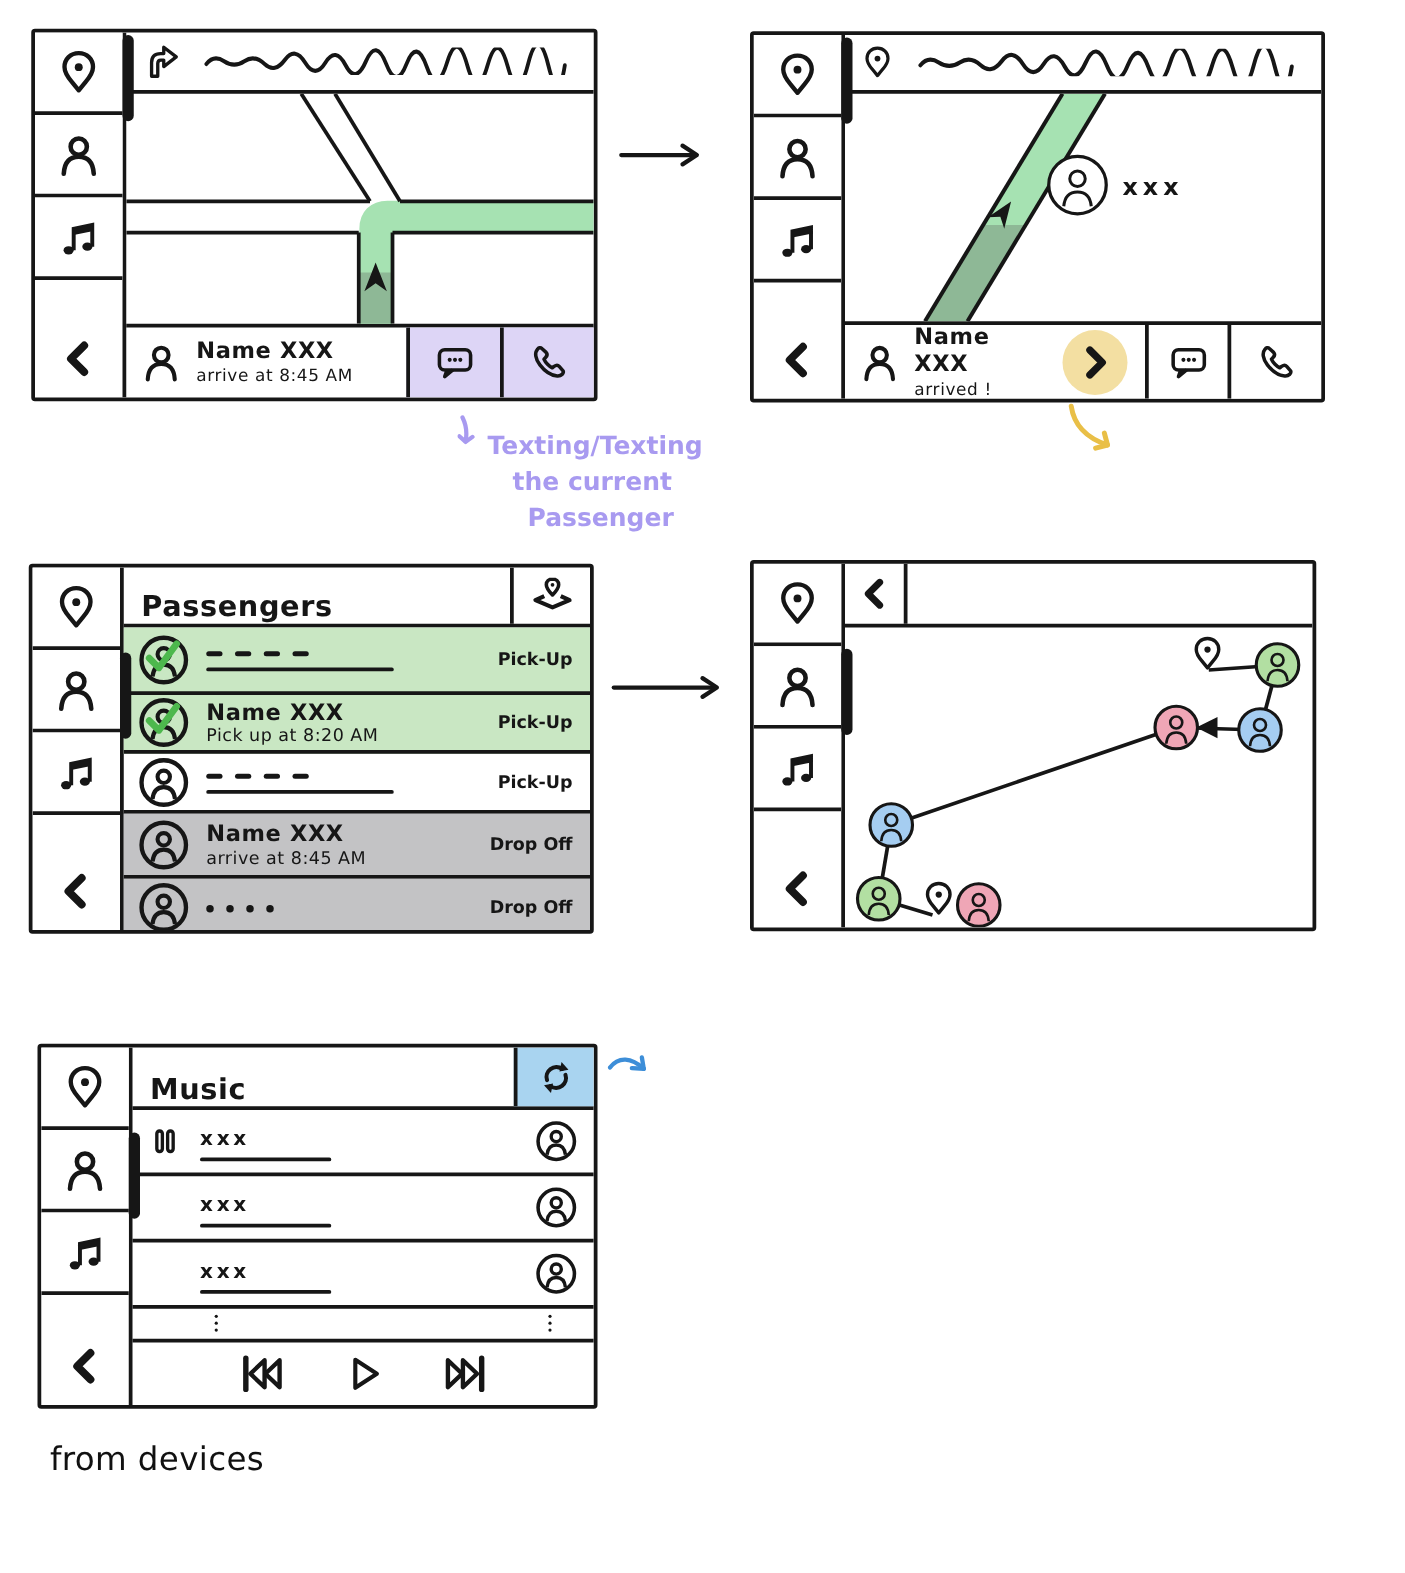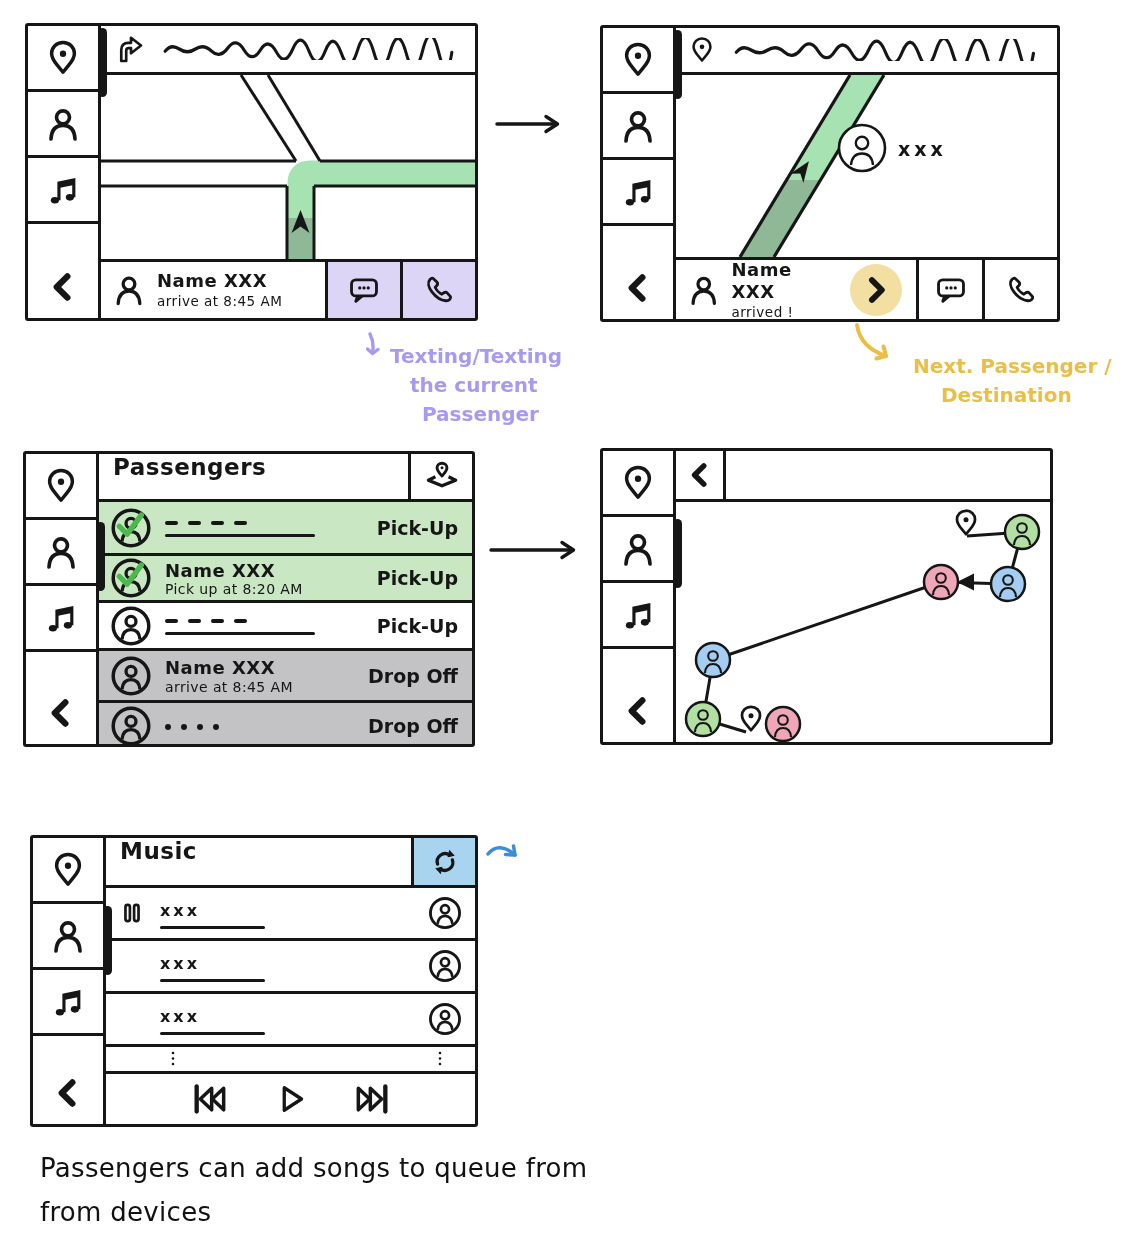--- a/index.html
+++ b/index.html
@@ -29,32 +29,32 @@
   .maparea svg{display:block}
   .botbar{display:flex;border-top:3px solid var(--ink);flex:none;align-items:stretch}
   .card{flex:1;display:flex;align-items:center;padding:0 10px;gap:10px;min-width:0}
   .cardtext{display:flex;flex-direction:column;line-height:1.25}
   .cname{font-weight:700;font-size:18px;letter-spacing:.5px}
   .csub{font-size:13.5px;letter-spacing:.5px}
   .btn{width:75px;flex:none;display:flex;align-items:center;justify-content:center;border-left:3px solid var(--ink);background:#fff}
   .btn.purple{background:var(--purple-fill)}
   .ycircle{width:52px;height:52px;border-radius:50%;background:var(--yellow-fill);display:flex;align-items:center;justify-content:center;flex:none;margin-left:auto;margin-right:4px}
   
-  .phead{height:48px;border-bottom:3px solid var(--ink);display:flex;align-items:flex-start;flex:none}
+  .phead{height:48px;border-bottom:3px solid var(--ink);display:flex;align-items:flex-end;flex:none}
   .ptitle{font-size:23px;font-weight:600;padding-left:14px;letter-spacing:.5px}
   .hbtn{margin-left:auto;width:64px;align-self:stretch;border-left:3px solid var(--ink);display:flex;align-items:center;justify-content:center}
   .prow{display:flex;align-items:center;border-bottom:3px solid var(--ink);padding:0 10px;gap:12px;flex:none}
   .prow.green{background:var(--green-fill)}
   .prow.gray{background:var(--gray-fill)}
   .avatar{position:relative;width:44px;height:44px;flex:none}
   .avatar .check{position:absolute;left:4px;top:2px}
   .ptext{display:flex;flex-direction:column;line-height:1.2;padding-top:2px}
   .pname{font-weight:700;font-size:18px;letter-spacing:.5px}
   .psub{font-size:14px;letter-spacing:.4px}
-  .paction{margin-left:auto;font-weight:700;font-size:19px;padding-right:4px;white-space:nowrap}
+  .paction{margin-left:auto;font-weight:700;font-size:14px;padding-right:4px;white-space:nowrap}
   .ph{display:flex;flex-direction:column;gap:9px;padding-top:3px}
   .dashes{display:flex;gap:10px;align-items:center}
   .dashes i{width:13px;height:4px;background:var(--ink);border-radius:2px}
   .dashes i.dot{width:6px;height:6px;border-radius:50%}
   .phline{width:150px;height:3.5px;background:var(--ink);border-radius:2px}
   
   .mrow{display:flex;align-items:center;height:53px;border-bottom:3px solid var(--ink);padding:0 12px;gap:14px;flex:none}
   .trackmeta{display:flex;flex-direction:column;padding-top:4px}
   .xxx{font-weight:700;font-size:16px;letter-spacing:3px}
   .tline{width:105px;height:3.5px;background:var(--ink);border-radius:2px;margin-top:6px}
@@ -319,24 +319,20 @@
   <div class="ann" style="left:390px;top:342px;font-size:20px;color:var(--purple-text)">
     <div>Texting/Texting</div>
     <div style="margin-left:20px">the current</div>
     <div style="margin-left:32px">Passenger</div>
   </div>
 
   <svg style="position:absolute;left:852px;top:322px" width="48" height="50">
     <path d="M5 3c2 14 11 25 29 31" fill="none" stroke="var(--yellow-text)" stroke-width="4" stroke-linecap="round"></path>
     <path d="M34 34l-9.5 2.5M34 34l-2.5-9.5" fill="none" stroke="var(--yellow-text)" stroke-width="4" stroke-linecap="round"></path>
   </svg>
-  <div class="ann" style="left:913px;top:352px;font-size:20px;color:var(--yellow-text)">
-    <div>Next. Passenger /</div>
-    <div style="margin-left:28px">Destination</div>
-  </div>
 
   <div class="screen" style="left:23px;top:451px;width:452px;height:296px">
     <div class="sidebar">
       <div class="sbox">
         <svg class="icon" width="38" height="38">
             <use href="#i-pin"></use>
           </svg>
       </div>
       <div class="sbox">
         <svg class="icon" width="40" height="40">
@@ -631,17 +627,16 @@
       </div>
     </div>
   </div>
 
   <svg style="position:absolute;left:486px;top:842px" width="40" height="28">
     <path d="M2 12C9 3 19 4 29 13" fill="none" stroke="var(--blue-text)" stroke-width="3.5" stroke-linecap="round"></path>
     <path d="M29 13l-9.5-.5M29 13l-1.5-9" fill="none" stroke="var(--blue-text)" stroke-width="3.5" stroke-linecap="round"></path>
   </svg>
 
   <div class="caption" style="left:40px;top:1146px">
-    <div>Passengers can add songs to queue from</div>
     <div>from devices</div>
   </div>
 
 </div>
 
 </body></html>

